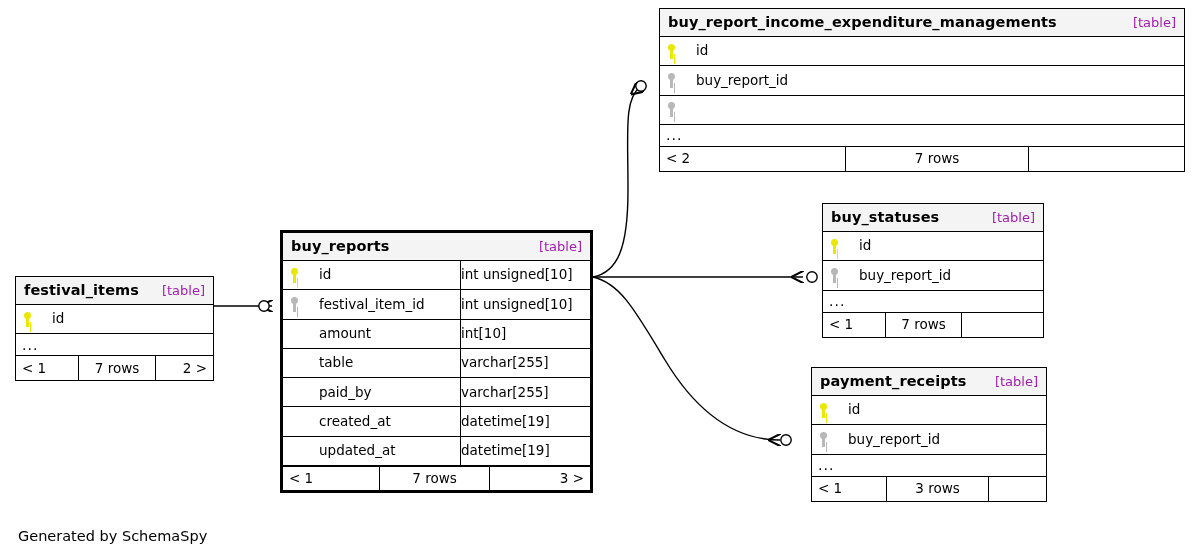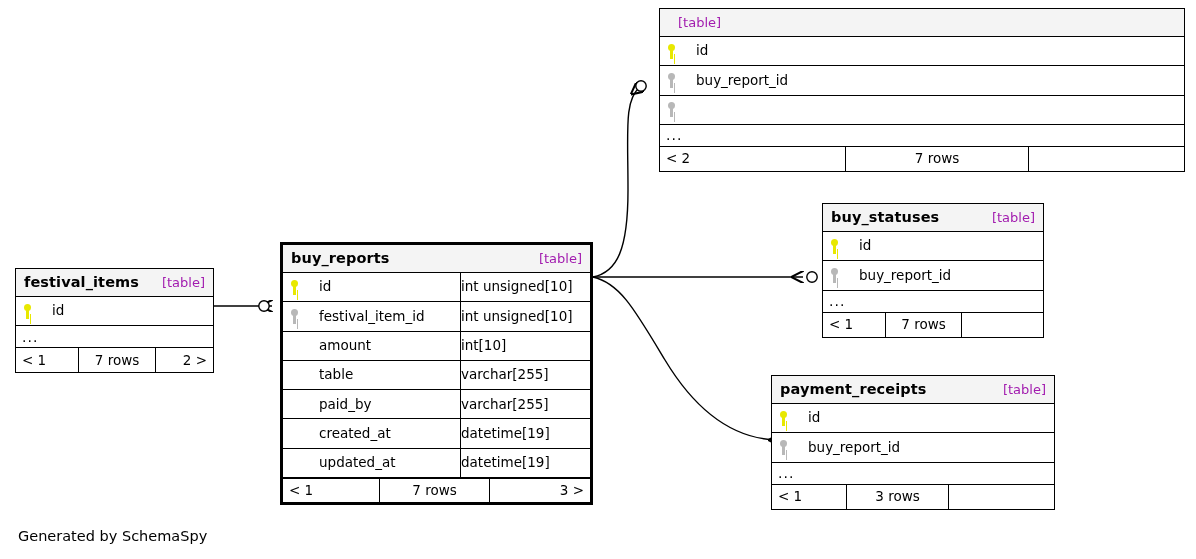--- a/index.html
+++ b/index.html
@@ -39,21 +39,20 @@
     position: absolute;
     z-index: 2;
     background: #ffffff;
     border: 1px solid #000000;
     box-sizing: border-box;
     font-size: 13.5px;
     line-height: 1;
   }
   .table-box.emphasis {
     border-width: 3px;
-    margin-top: 12px;
   }
 
   .tbl-header {
     background: #f4f4f4;
     border-bottom: 1px solid #000000;
     box-sizing: border-box;
     display: flex;
     align-items: center;
     justify-content: space-between;
     padding: 0 8px;
@@ -210,20 +209,21 @@
     </g>
 
     <g>
       <path d="M 593 277 C 620 283, 635 310, 665 360 C 700 418, 740 440, 780 440" fill="none" stroke="#000" stroke-width="1.4" marker-end="url(#crow)"></path>
       <circle cx="786" cy="440" r="5.2" fill="#fff" stroke="#000" stroke-width="1.4"></circle>
     </g>
   </svg>
 
   <div class="table-box" style="left:659px; top:8px; width:526px;">
     <div class="tbl-header">
+      <span class="tbl-name">buy_report_income_expenditure_managements</span>
       <span class="tbl-kind">[table]</span>
     </div>
 
     <div class="tbl-row">
       <span class="col-name">
         <span class="key-slot">
           <span class="key-ico key-pk"></span>
         </span>
         <span class="col-label">id</span>
       </span>
@@ -321,21 +321,21 @@
       <span class="col-type" style="width:130px;">datetime[19]</span>
     </div>
 
     <div class="tbl-footer" style="border-top:1px solid #000;">
       <div class="foot-cell foot-left" style="width:96px;">&lt; 1</div>
       <div class="foot-cell foot-mid" style="width:110px;">7 rows</div>
       <div class="foot-cell foot-right" style="flex:1;">3 &gt;</div>
     </div>
   </div>
 
-  <div class="table-box" style="left:15px; top:268px; width:199px;">
+  <div class="table-box" style="left:15px; top:276px; width:199px;">
     <div class="tbl-header">
       <span class="tbl-name">festival_items</span>
       <span class="tbl-kind">[table]</span>
     </div>
 
     <div class="tbl-row">
       <span class="col-name">
         <span class="key-slot">
           <span class="key-ico key-pk"></span>
         </span>
@@ -379,21 +379,21 @@
 
     <div class="tbl-ellipsis">...</div>
 
     <div class="tbl-footer">
       <div class="foot-cell foot-left" style="width:62px;">&lt; 1</div>
       <div class="foot-cell foot-mid" style="width:76px;">7 rows</div>
       <div class="foot-cell foot-right" style="flex:1;"></div>
     </div>
   </div>
 
-  <div class="table-box" style="left:771px; top:367px; width:284px;margin-top:8px;">
+  <div class="table-box" style="left:811px; top:367px; width:236px;">
     <div class="tbl-header">
       <span class="tbl-name">payment_receipts</span>
       <span class="tbl-kind">[table]</span>
     </div>
 
     <div class="tbl-row">
       <span class="col-name">
         <span class="key-slot">
           <span class="key-ico key-pk"></span>
         </span>

